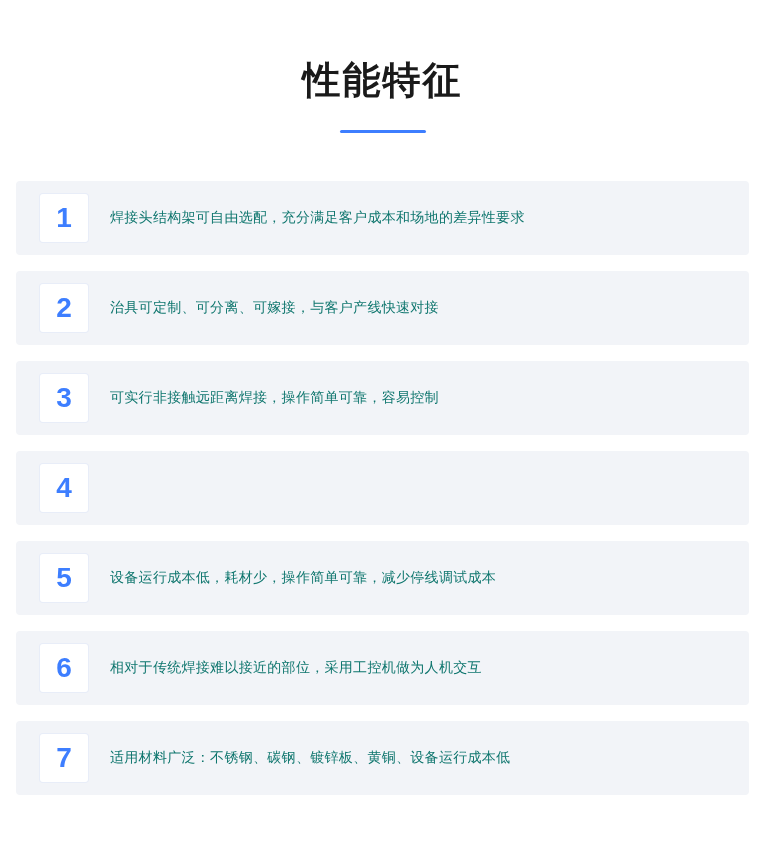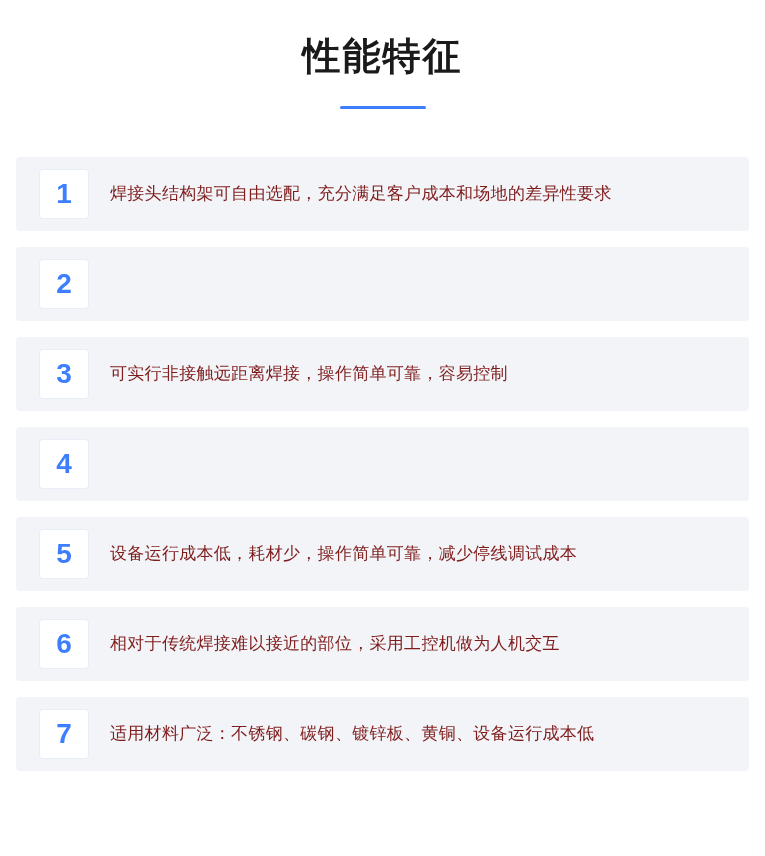--- a/index.html
+++ b/index.html
@@ -16,21 +16,21 @@
   }
   .page {
     width: 765px;
     height: 856px;
     position: relative;
     box-sizing: border-box;
     padding: 0 16px;
   }
   .title-block {
     text-align: center;
-    padding-top: 34px;
+    padding-top: 58px;
   }
   .page-title {
     font-size: 38px;
     font-weight: bold;
     color: #1a1a1a;
     letter-spacing: 2px;
     line-height: 1.2;
     margin: 0;
   }
   .title-underline {
@@ -64,22 +64,22 @@
     font-size: 28px;
     font-weight: bold;
     display: flex;
     align-items: center;
     justify-content: center;
     flex: 0 0 auto;
     box-shadow: 0 0 0 1px rgba(61,126,255,0.05);
   }
   .feature-text {
     margin-left: 22px;
-    font-size: 17px;
-    color: #7f1d1d;
+    font-size: 14px;
+    color: #0f766e;
     line-height: 1.5;
     letter-spacing: 0.3px;
   }
 </style>
 </head>
 <body>
 
 <div class="page">
 
   <div class="title-block">
@@ -89,20 +89,21 @@
 
   <div class="feature-list">
 
     <div class="feature-row">
       <div class="feature-num">1</div>
       <div class="feature-text">焊接头结构架可自由选配，充分满足客户成本和场地的差异性要求</div>
     </div>
 
     <div class="feature-row">
       <div class="feature-num">2</div>
+      <div class="feature-text">治具可定制、可分离、可嫁接，与客户产线快速对接</div>
     </div>
 
     <div class="feature-row">
       <div class="feature-num">3</div>
       <div class="feature-text">可实行非接触远距离焊接，操作简单可靠，容易控制</div>
     </div>
 
     <div class="feature-row">
       <div class="feature-num">4</div>
     </div>

